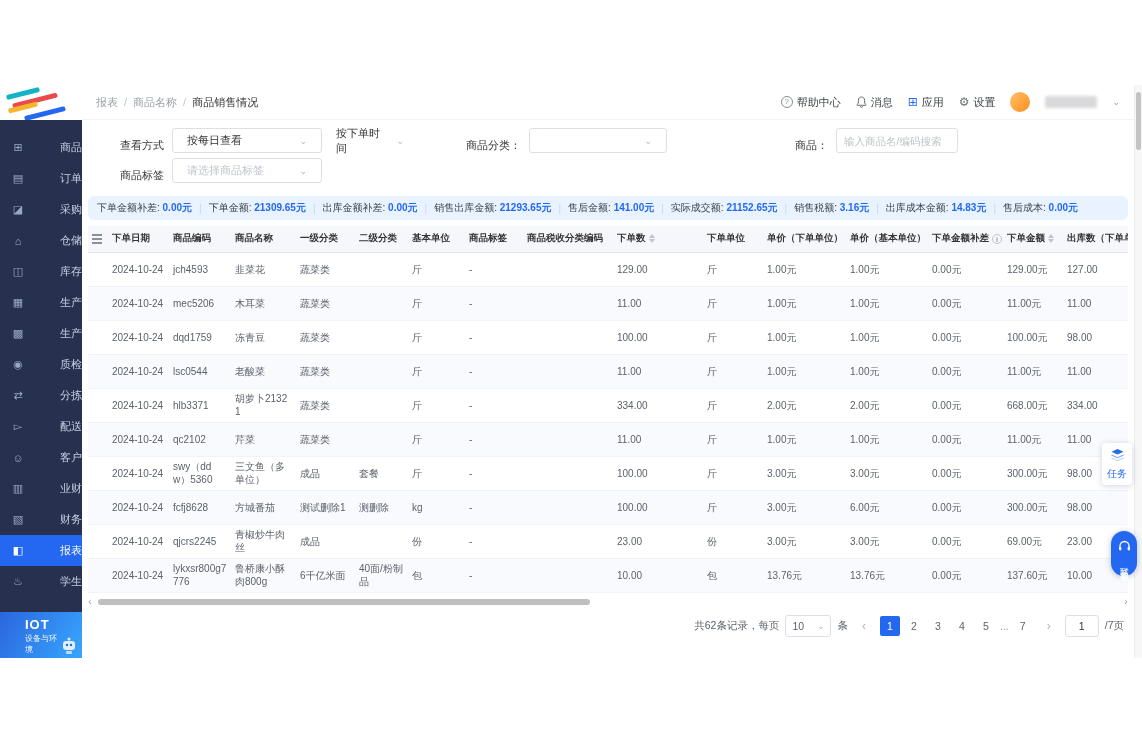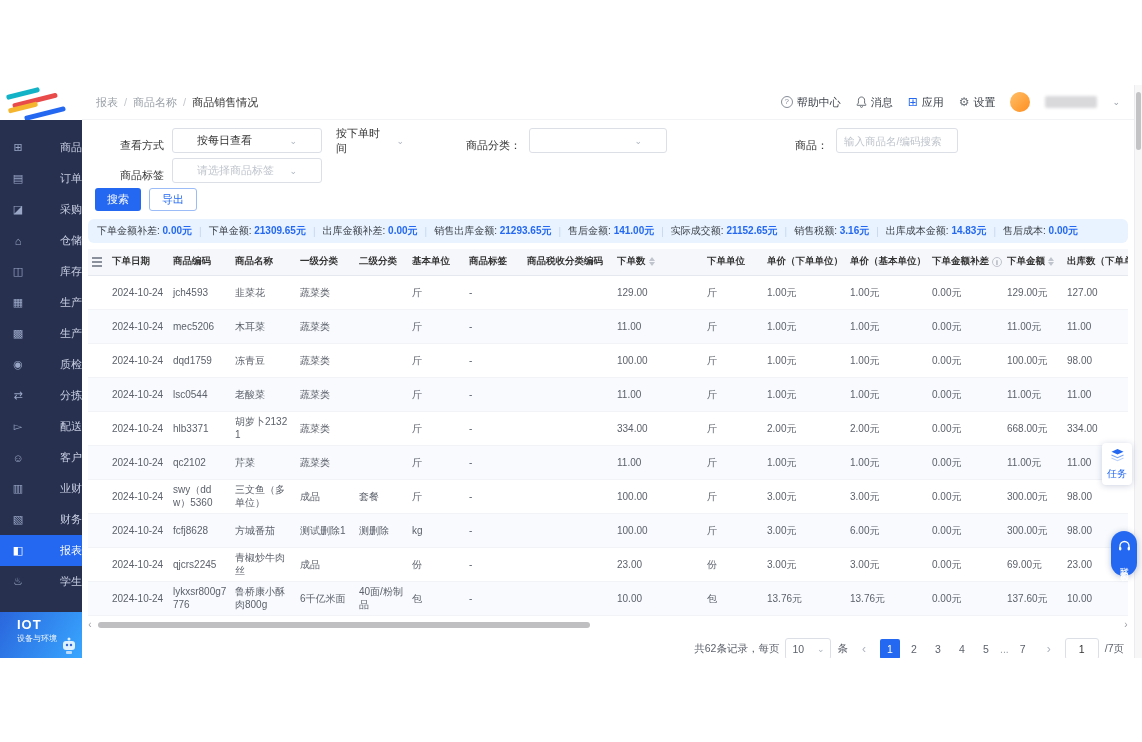--- a/index.html
+++ b/index.html
@@ -15,21 +15,21 @@
   .s2{background:#e94b4b;width:46px;left:12px;top:13px;}
   .s3{background:#f6b52e;width:30px;left:8px;top:20px;}
   .s4{background:#2468f2;width:42px;left:24px;top:26px;}
   .side-menu{flex:1;padding-top:12px;overflow:hidden;}
   .side-item{height:31px;display:flex;align-items:center;padding:0 5px 0 11px;color:#c7cee1;font-size:11px;cursor:pointer;}
   .side-item .si-icon{width:14px;font-size:11px;margin-right:5px;text-align:center;color:#9aa6c6;flex:none;}
   .side-item .si-label{flex:1;white-space:nowrap;margin-left:30px;}
   .side-item .si-arrow{font-size:10px;color:#76819f;}
   .side-item.active{background:#2468f2;color:#fff;}
   .side-item.active .si-icon,.side-item.active .si-arrow{color:#fff;}
-  .iot{height:46px;flex:none;background:linear-gradient(120deg,#2a66dd,#38a6ff);color:#fff;padding:5px 17px;position:relative;cursor:pointer;}
+  .iot{height:46px;flex:none;background:linear-gradient(120deg,#2a66dd,#38a6ff);color:#fff;padding:5px 25px;position:relative;cursor:pointer;}
   .iot-title{font-size:13px;font-weight:bold;letter-spacing:1px;}
   .iot-sub{font-size:8px;opacity:.92;margin-top:1px;}
   .robot{position:absolute;right:3px;bottom:3px;}
 
   
   .main{position:absolute;left:82px;top:0;right:8px;bottom:0;background:#fff;overflow:hidden;}
   .v-scroll{position:absolute;right:0;top:0;width:8px;height:100%;background:#f7f7f8;border-left:1px solid #ececee;z-index:4;}
   .v-thumb{position:absolute;left:1px;top:7px;width:5px;height:58px;background:#c3c3c6;border-radius:3px;}
 
   .topbar{height:35px;display:flex;align-items:center;padding:0 14px;border-bottom:1px solid #f2f3f5;}
@@ -47,21 +47,21 @@
   .chev-down{font-size:9px;color:#9aa0a8;line-height:6px;}
 
   
   .filters{padding:8px 13px 6px;background:#fff;}
   .f-row{display:flex;align-items:flex-end;margin-bottom:5px;}
   .f-row.btns{margin-bottom:0;margin-top:1px;}
   .f-label{font-size:11px;color:#333;margin-right:8px;white-space:nowrap;}
   .indent{margin-left:25px;}
   .ml52{margin-left:52px;}
   .ml128{margin-left:128px;}
-  .sel{height:25px;border:1px solid #dcdfe6;border-radius:3px;background:#fff;display:flex;align-items:center;padding:0 24px;font-size:11px;color:#333;cursor:pointer;}
+  .sel{height:25px;border:1px solid #dcdfe6;border-radius:3px;background:#fff;display:flex;align-items:center;padding:0 14px;font-size:11px;color:#333;cursor:pointer;}
   .sel .chev-d{margin-left:auto;padding-left:6px;color:#aeb4c0;font-size:9px;line-height:6px;}
   .w150{width:150px;margin-right:10px;}
   .w138{width:138px;}
   .sel.naked{border:none;padding:0 4px;width:76px;margin-right:6px;}
   .date-box{width:164px;height:25px;border:1px solid #dcdfe6;border-radius:3px;display:flex;align-items:center;padding:0 6px;font-size:9.5px;color:#51565e;cursor:pointer;}
   .cal-icon{margin-left:auto;width:10px;height:10px;border:1px solid #b6bcc6;border-radius:1px;position:relative;}
   .cal-icon:before{content:"";position:absolute;left:0;right:0;top:2px;height:1px;background:#b6bcc6;}
   .ph{color:#bfc4cc;}
   .f-input{height:25px;width:122px;border:1px solid #dcdfe6;border-radius:3px;padding:0 7px;font-size:10.5px;color:#333;outline:none;}
   .f-input::placeholder{color:#bfc4cc;}
@@ -265,24 +265,20 @@
         </div>
         <span class="f-label ml128">商品：</span>
         <input class="f-input" placeholder="输入商品名/编码搜索" style="">
       </div>
       <div class="f-row">
         <span class="f-label indent">商品标签</span>
         <div class="sel w150">
           <span class="ph">请选择商品标签</span>
           <span class="chev-d">⌄</span>
         </div>
-      </div>
-      <div class="f-row btns">
-        <button class="btn-primary">搜索</button>
-        <button class="btn-plain">导出</button>
       </div>
     </section>
 
     <div class="summary">
         <span class="sum-item"><span class="sum-label">下单金额补差: </span><span class="sum-val">0.00元</span></span>
         <span class="sum-div">|</span>
         <span class="sum-item"><span class="sum-label">下单金额: </span><span class="sum-val">21309.65元</span></span>
         <span class="sum-div">|</span>
         <span class="sum-item"><span class="sum-label">出库金额补差: </span><span class="sum-val">0.00元</span></span>
         <span class="sum-div">|</span>

